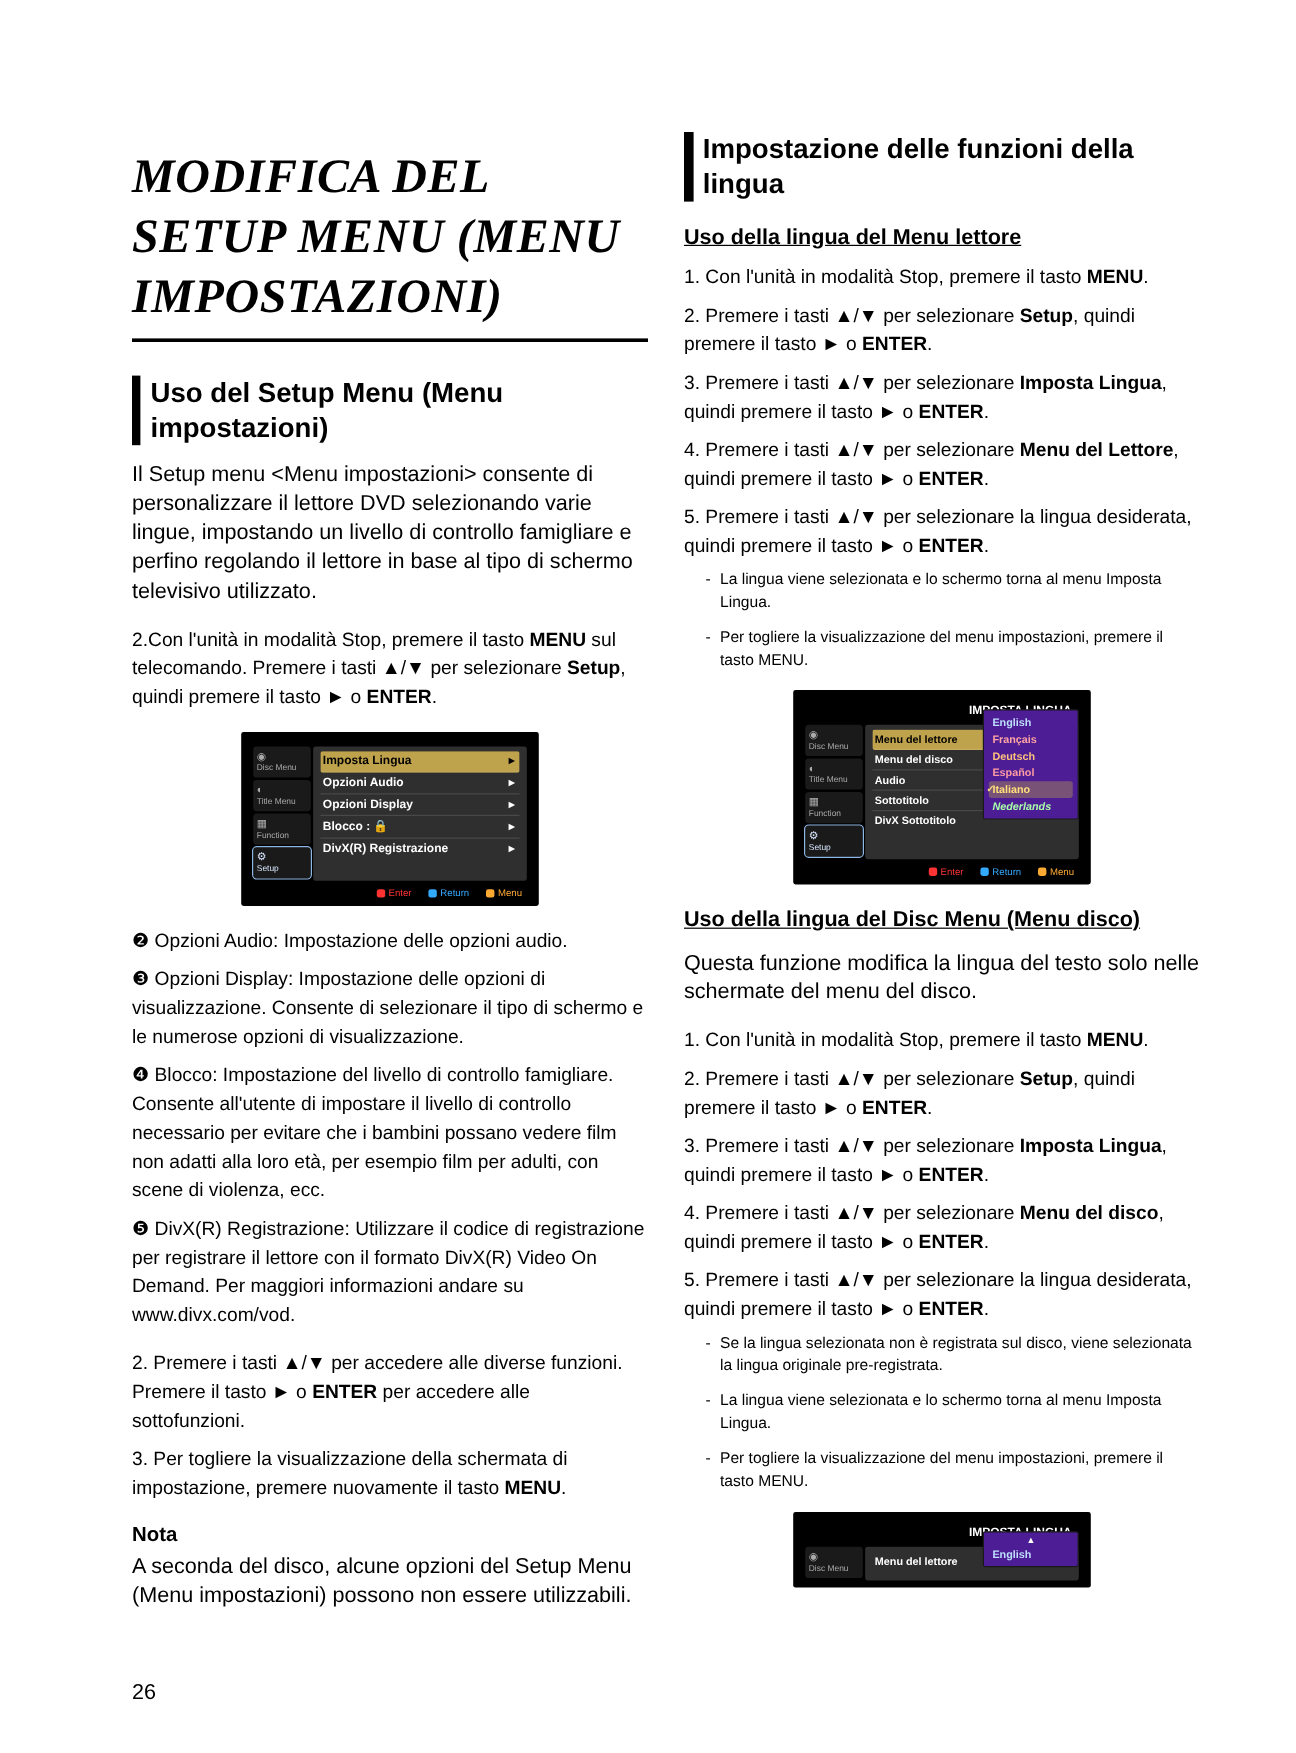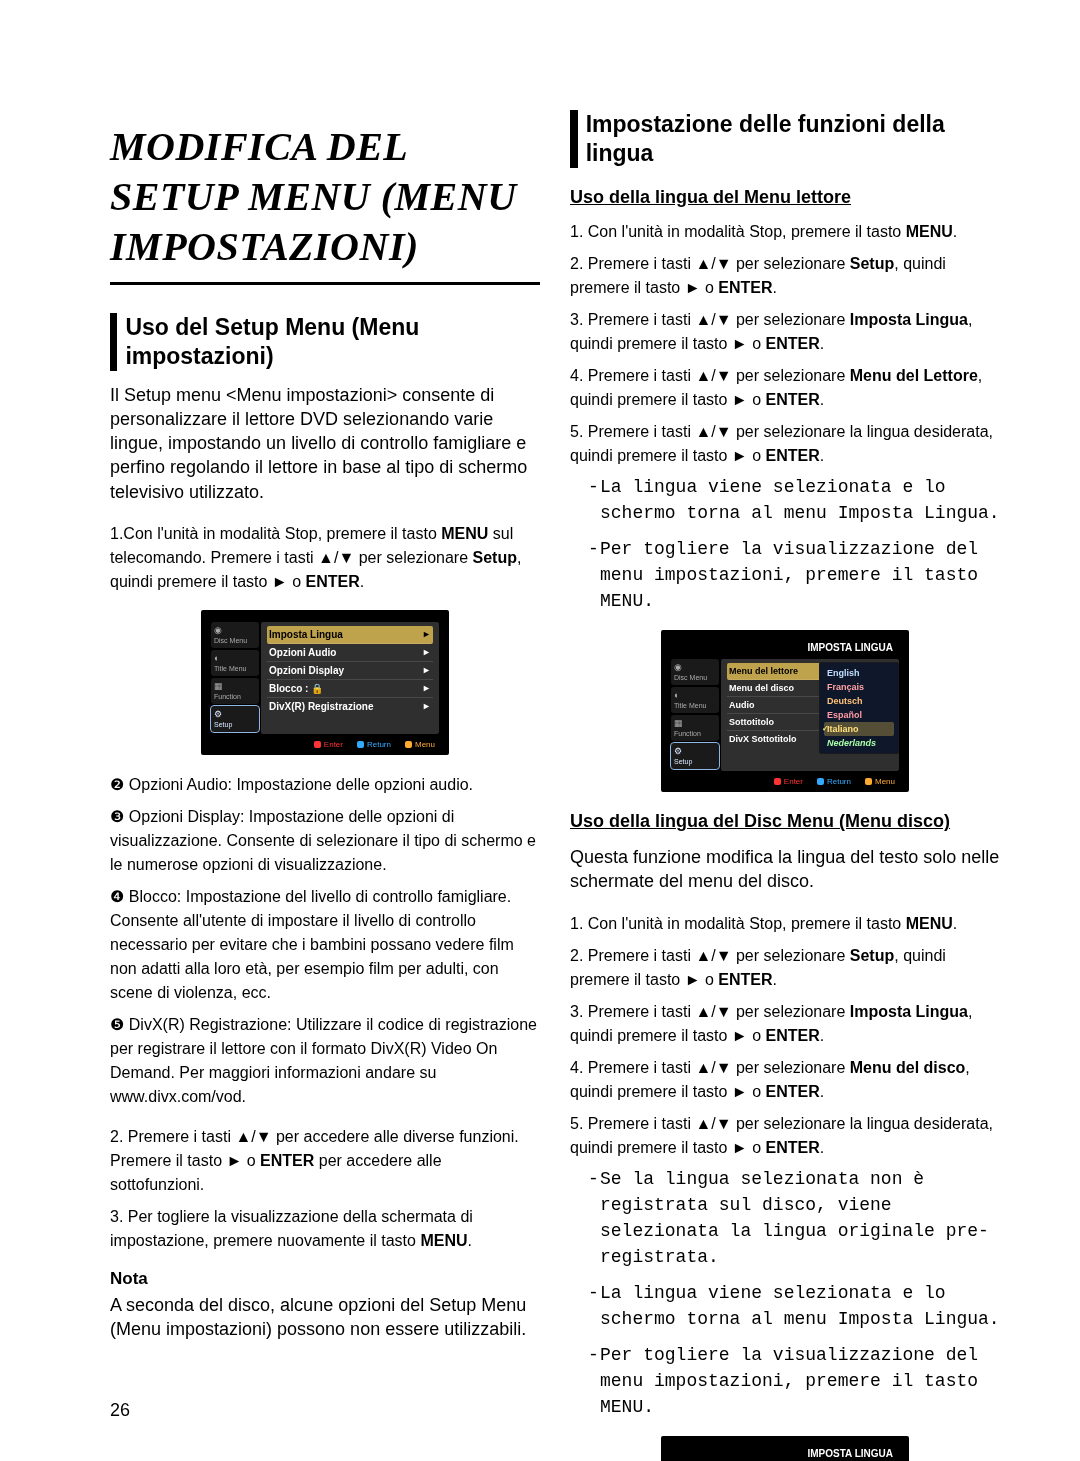--- a/index.html
+++ b/index.html
@@ -70,26 +70,25 @@
   }
   .step-list > li, .bullet-list > li {
     font-size: 16px;
     line-height: 1.5;
     margin-bottom: 8px;
   }
   .sub-list {
     margin: 6px 0 0 18px;
   }
   .sub-list > li {
-    font-size: 18px;
+    font-size: 13px;
     line-height: 1.45;
     margin-bottom: 10px;
     position: relative;
     padding-left: 12px;
-    font-family: Liberation Mono, monospace;
   }
   .sub-list > li::before {
     content: "-";
     position: absolute;
     left: 0;
   }
 
   .sub-head {
     font-size: 18px;
     font-weight: 700;
@@ -199,23 +198,23 @@
   .osd-footer .btn.return { color: #33aaff; }
   .osd-footer .btn.menu { color: #ffaa33; }
 
   
   .osd-lang {
     position: relative;
   }
   .lang-pop {
     position: absolute;
     right: 10px;
-    top: 32px;
+    top: 16px;
     width: 70px;
-    background: #0f172a;
+    background: #4c1d95;
     border: 1px solid #1a1a1a;
     border-radius: 2px;
     padding: 3px 4px;
     font-size: 9px;
     font-weight: 700;
     z-index: 2;
   }
   .lang-pop .li { padding: 2px 3px; color: #fff; position: relative; }
   .lang-pop .li.eng { color: #bfdfff; }
   .lang-pop .li.fra { color: #ffa3a3; }
@@ -253,21 +252,21 @@
 
       <div class="section-head">
         <div class="bar"></div>
         <div class="txt">Uso del Setup Menu (Menu impostazioni)</div>
       </div>
 
       <p class="body-p">Il Setup menu &lt;Menu impostazioni&gt; consente di personalizzare il lettore DVD selezionando varie lingue, impostando un livello di controllo famigliare e perfino regolando il lettore in base al tipo di schermo televisivo utilizzato.</p>
 
       <ol class="step-list">
         <li>
-          <span>1.Con l'unità in modalità Stop, premere il tasto </span><span class="bold">MENU</span><span> sul telecomando. Premere i tasti ▲/▼ per selezionare </span><span class="bold">Setup</span><span>, quindi premere il tasto ► o </span><span class="bold">ENTER</span><span>.</span>
+          <span>2.Con l'unità in modalità Stop, premere il tasto </span><span class="bold">MENU</span><span> sul telecomando. Premere i tasti ▲/▼ per selezionare </span><span class="bold">Setup</span><span>, quindi premere il tasto ► o </span><span class="bold">ENTER</span><span>.</span>
         </li>
       </ol>
 
       <div class="osd">
         <div class="osd-body">
           <div class="osd-side">
             <div class="side-item">
                 <span class="ic">◉</span>
                 <span>Disc Menu</span>
               </div>

